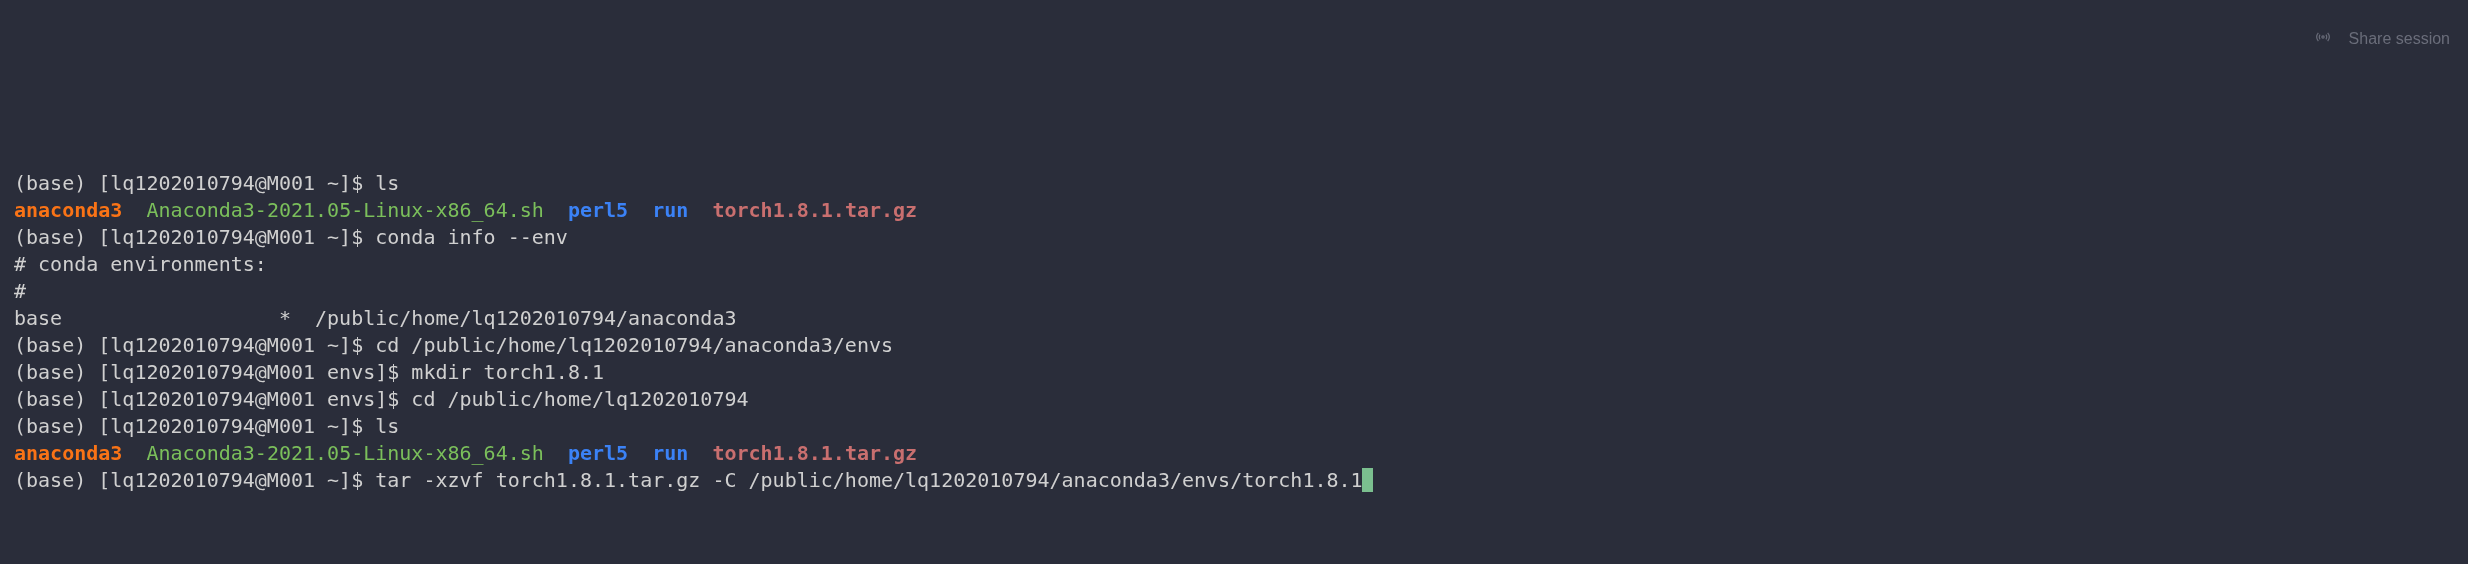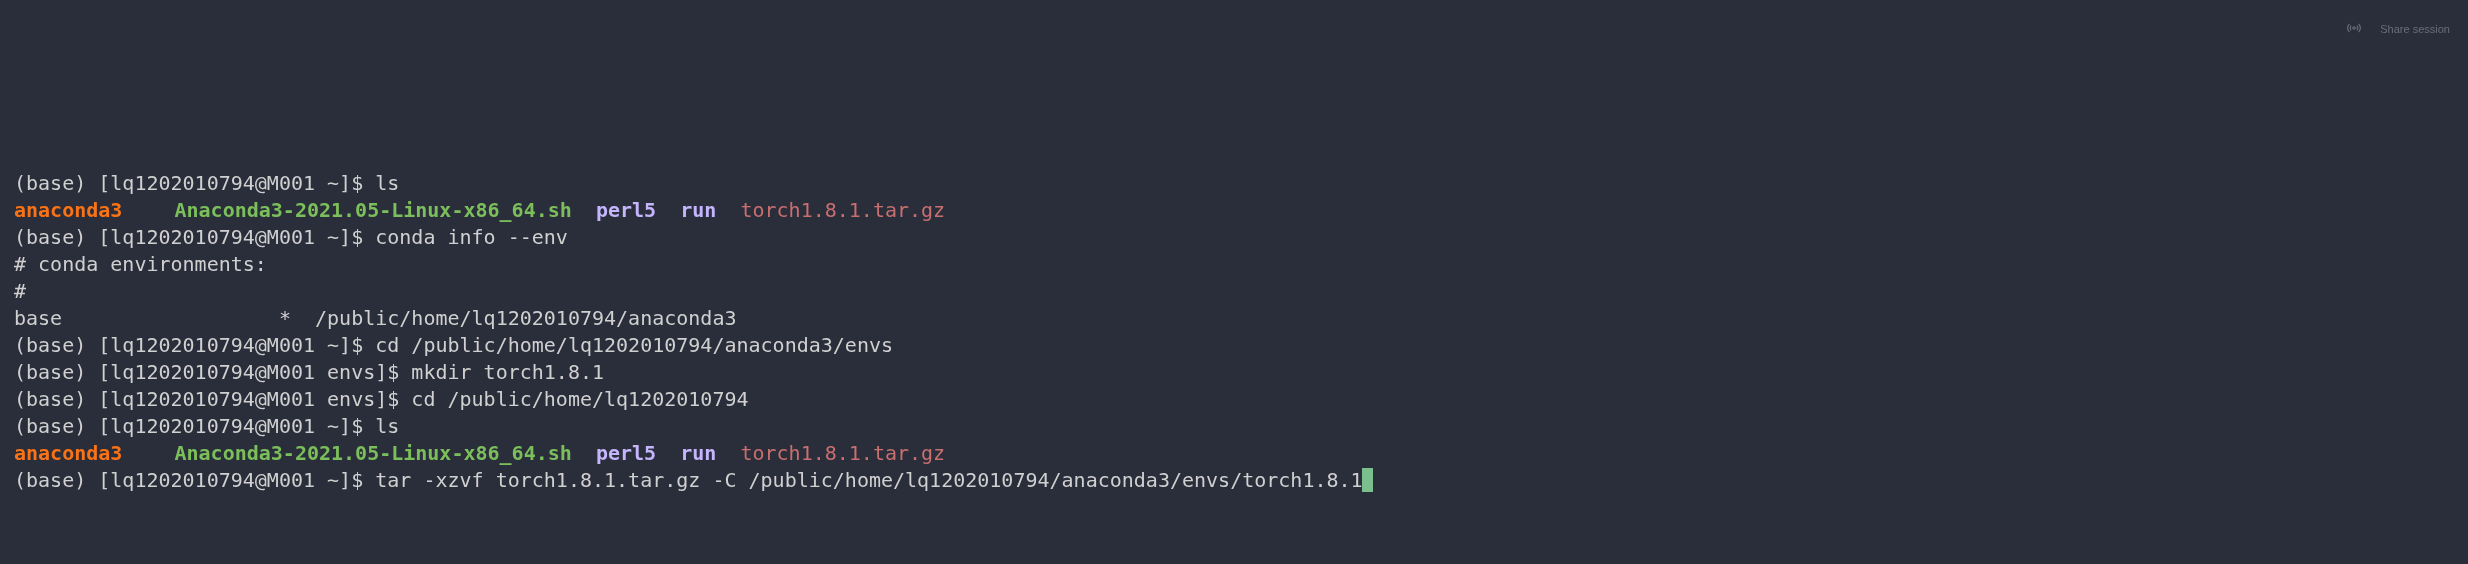--- a/index.html
+++ b/index.html
@@ -16,35 +16,35 @@
       padding: 8px 14px;
       white-space: pre;
       position: relative;
       min-width: 2468px;
       min-height: 564px;
     }
     .share-badge {
       position: absolute;
       top: 6px;
       right: 18px;
-      font-size: 11px;
+      font-size: 16px;
       color: #6a6d7a;
       display: flex;
       align-items: center;
       gap: 19px;
       font-family: -apple-system, sans-serif;
     }
     .share-badge svg {
       width: 14px;
       height: 14px;
     }
     .dir-blue { color: #f97316; font-weight: bold; }
-    .exec-green { color: #7bbf5b; font-weight: bold; margin-left: 28px; }
-    .cyan { color: #c4b5fd; font-weight: bold; }
-    .red { color: #c96f6f; font-weight: normal; }
+    .exec-green { color: #7bbf5b; font-weight: normal; }
+    .cyan { color: #3b82f6; font-weight: bold; }
+    .red { color: #c96f6f; font-weight: bold; }
     .cursor {
       display: inline-block;
       width: 11px;
       height: 24px;
       background: #7bbf8f;
       vertical-align: text-bottom;
       margin-left: -1px;
     }
     .line { display: block; }
   </style>

